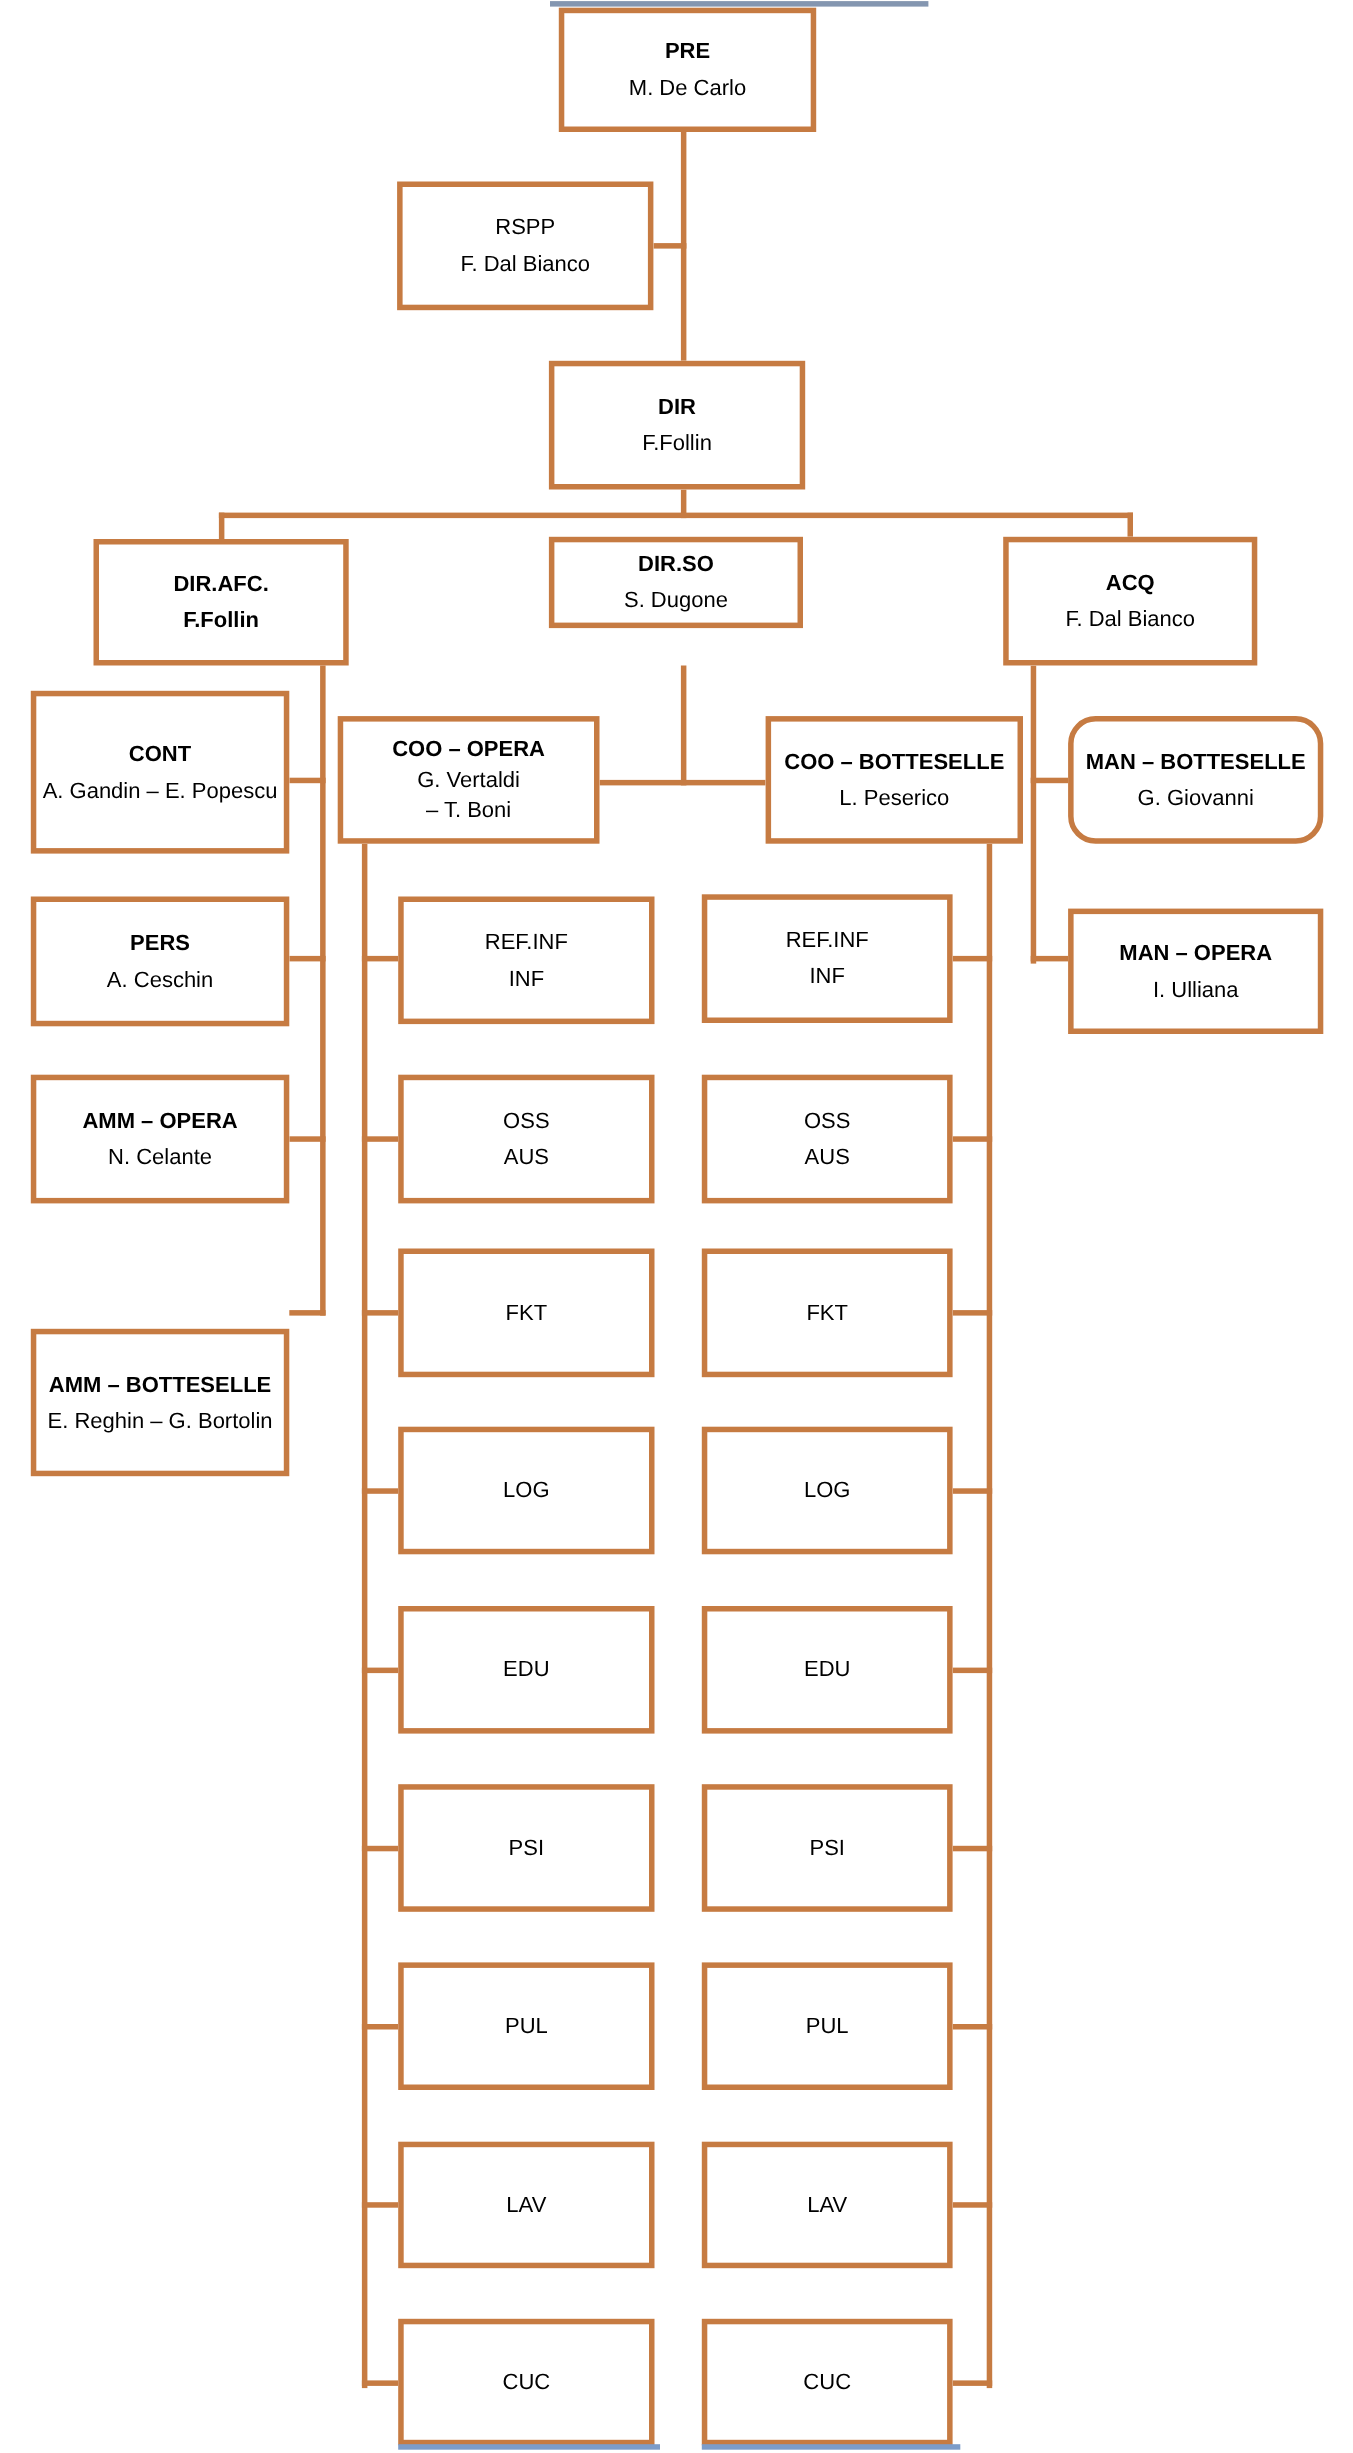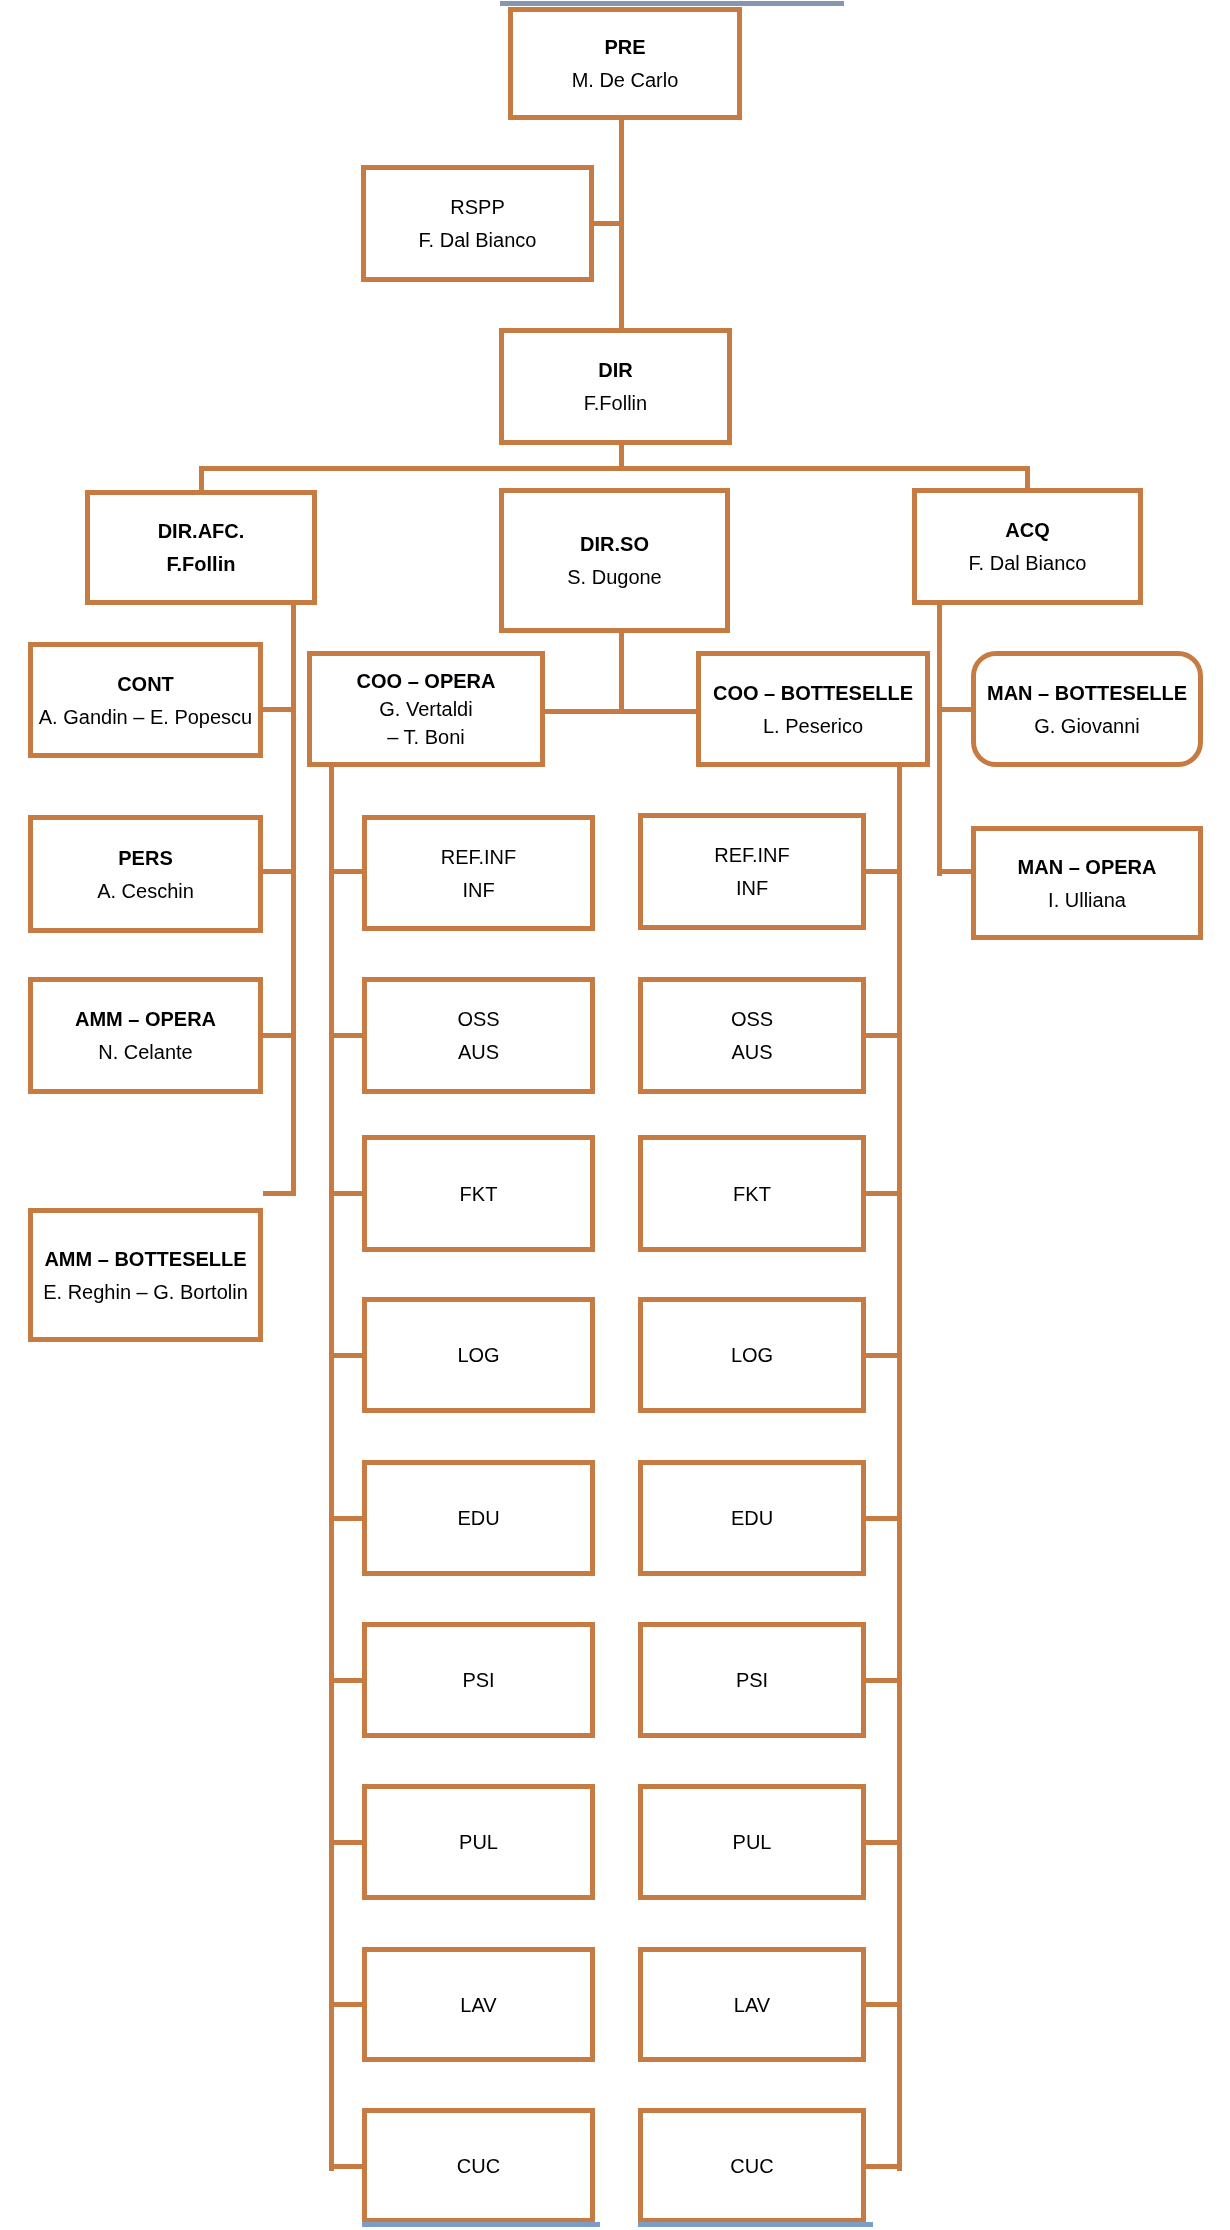--- a/index.html
+++ b/index.html
@@ -85,29 +85,29 @@
       <span class="line">F. Dal Bianco</span>
     </div>
     <div class="org-box" style="left: 499px; top: 328px; width: 233px; height: 117px; border-color: rgb(198, 123, 66);">
       <span class="line bold">DIR</span>
       <span class="line">F.Follin</span>
     </div>
     <div class="org-box" style="left: 85px; top: 490px; width: 232px; height: 115px; border-color: rgb(198, 123, 66);">
       <span class="line bold">DIR.AFC.</span>
       <span class="line bold">F.Follin</span>
     </div>
-    <div class="org-box" style="left: 499px; top: 488px; width: 231px; height: 145px; border-color: rgb(198, 123, 66);">
+    <div class="org-box" style="left: 499px; top: 488px; width: 231px; height: 83px; border-color: rgb(198, 123, 66);">
       <span class="line bold">DIR.SO</span>
       <span class="line">S. Dugone</span>
     </div>
     <div class="org-box" style="left: 912px; top: 488px; width: 231px; height: 117px; border-color: rgb(198, 123, 66);">
       <span class="line bold">ACQ</span>
       <span class="line">F. Dal Bianco</span>
     </div>
-    <div class="org-box" style="left: 28px; top: 642px; width: 235px; height: 116px; border-color: rgb(198, 123, 66);">
+    <div class="org-box" style="left: 28px; top: 628px; width: 235px; height: 148px; border-color: rgb(198, 123, 66);">
       <span class="line bold">CONT</span>
       <span class="line">A. Gandin – E. Popescu</span>
     </div>
     <div class="org-box" style="left: 307px; top: 651px; width: 238px; height: 116px; border-color: rgb(198, 123, 66); gap: 4px;">
       <span class="line bold">COO – OPERA</span>
       <span class="line">G. Vertaldi</span>
       <span class="line">– T. Boni</span>
     </div>
     <div class="org-box" style="left: 696px; top: 651px; width: 234px; height: 116px; border-color: rgb(198, 123, 66);">
       <span class="line bold">COO – BOTTESELLE</span>

